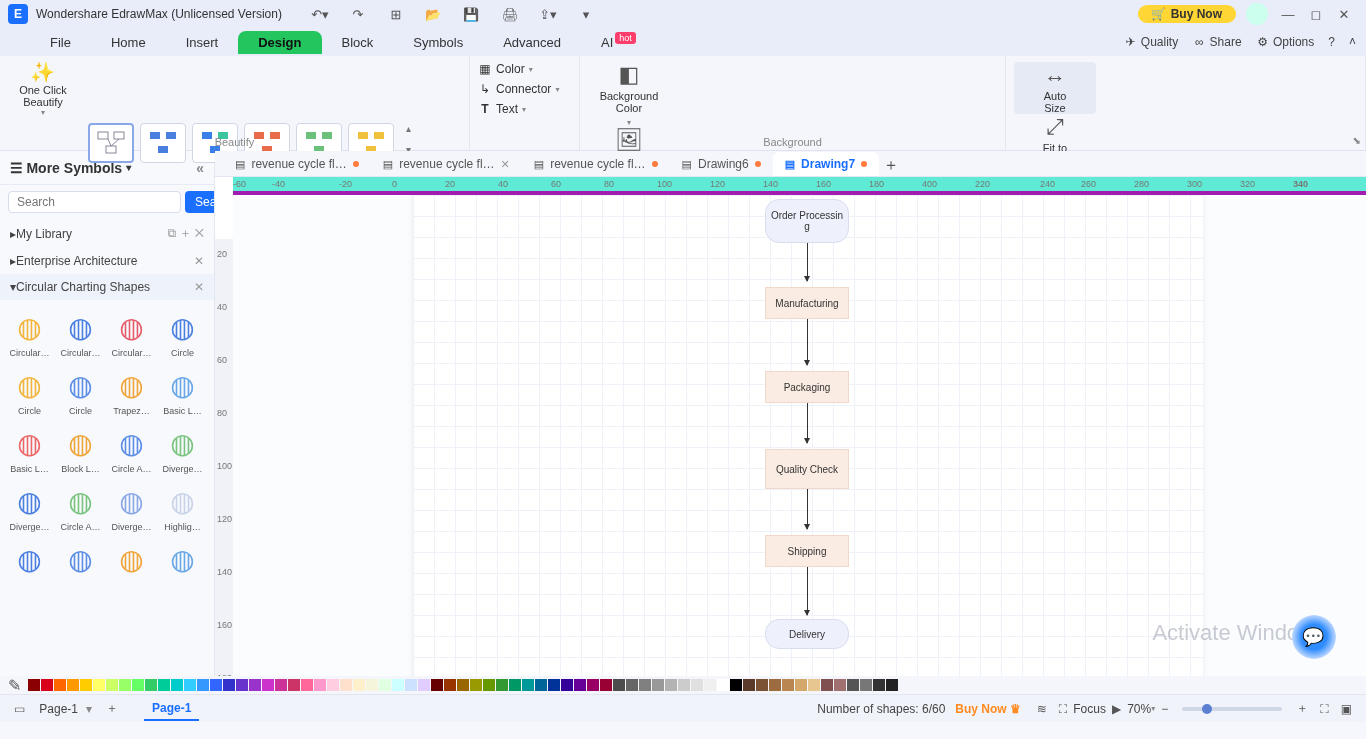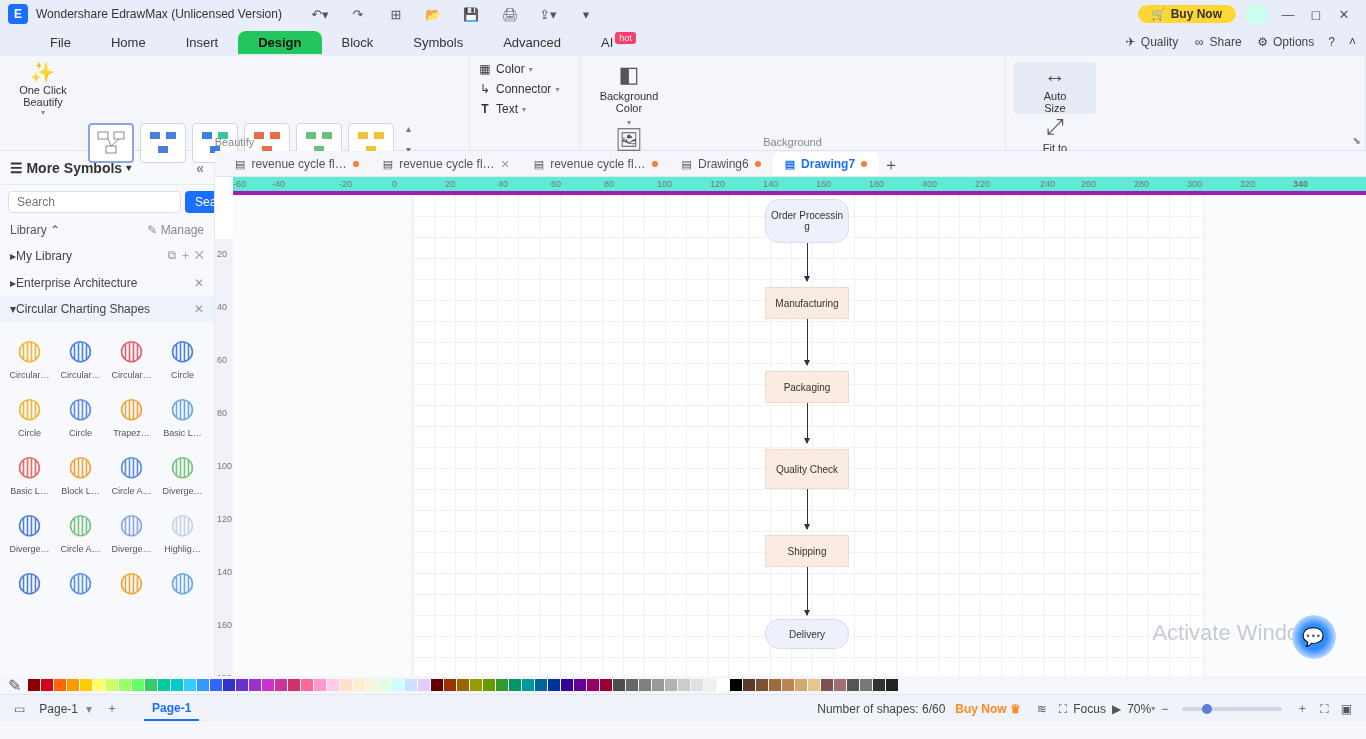--- a/index.html
+++ b/index.html
@@ -306,26 +306,20 @@
   <div class="sidebar">
     <div class="side-hdr">
       <span>☰</span>&nbsp;
       <span>More Symbols</span>
       <span class="caret">▾</span>
       <span class="coll">«</span>
     </div>
     <div class="searchrow">
       <input placeholder="Search" style="">
       <button class="searchbtn">Search</button>
-    </div>
-    <div class="librow">
-      <span><span>Library</span> ⌃</span>
-      <div class="right-icons">
-          <span>✎ <span>Manage</span></span>
-        </div>
     </div>
     <div class="libsection">▸ <span>My Library</span>
       <span class="x"><span>⧉</span> <span>＋</span> <span>✕</span></span>
     </div>
     <div class="libsection">▸ <span>Enterprise Architecture</span><span class="x">✕</span></div>
     <div class="libsection header">▾ <span>Circular Charting Shapes</span><span class="x">✕</span></div>
     <div class="shapes-grid" id="shapes-grid">
         <div class="shape-row">
           <div class="shape-cell">
             <div class="thumb" style="color:#f2b43a">◍</div>

